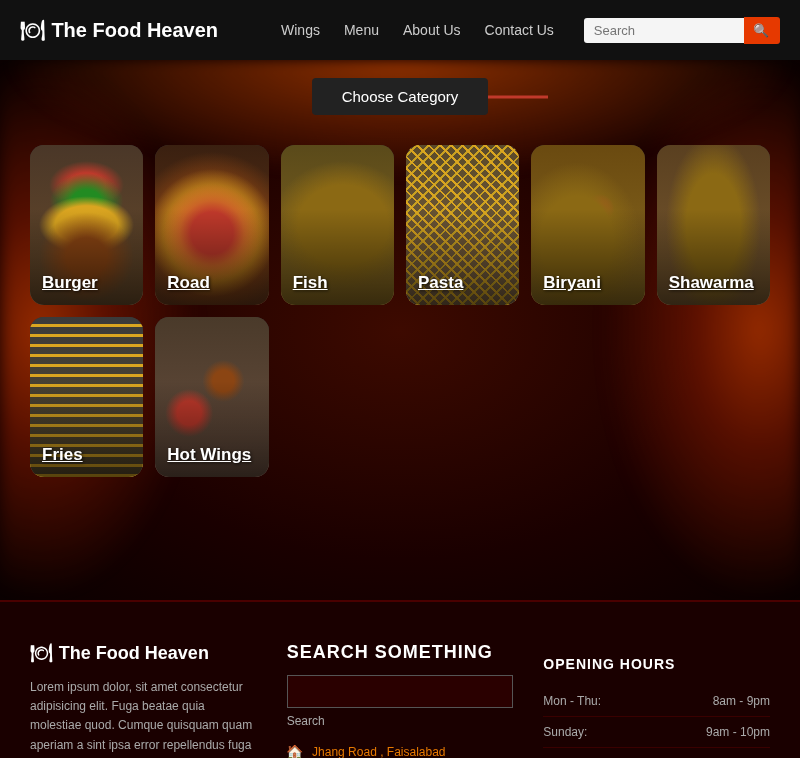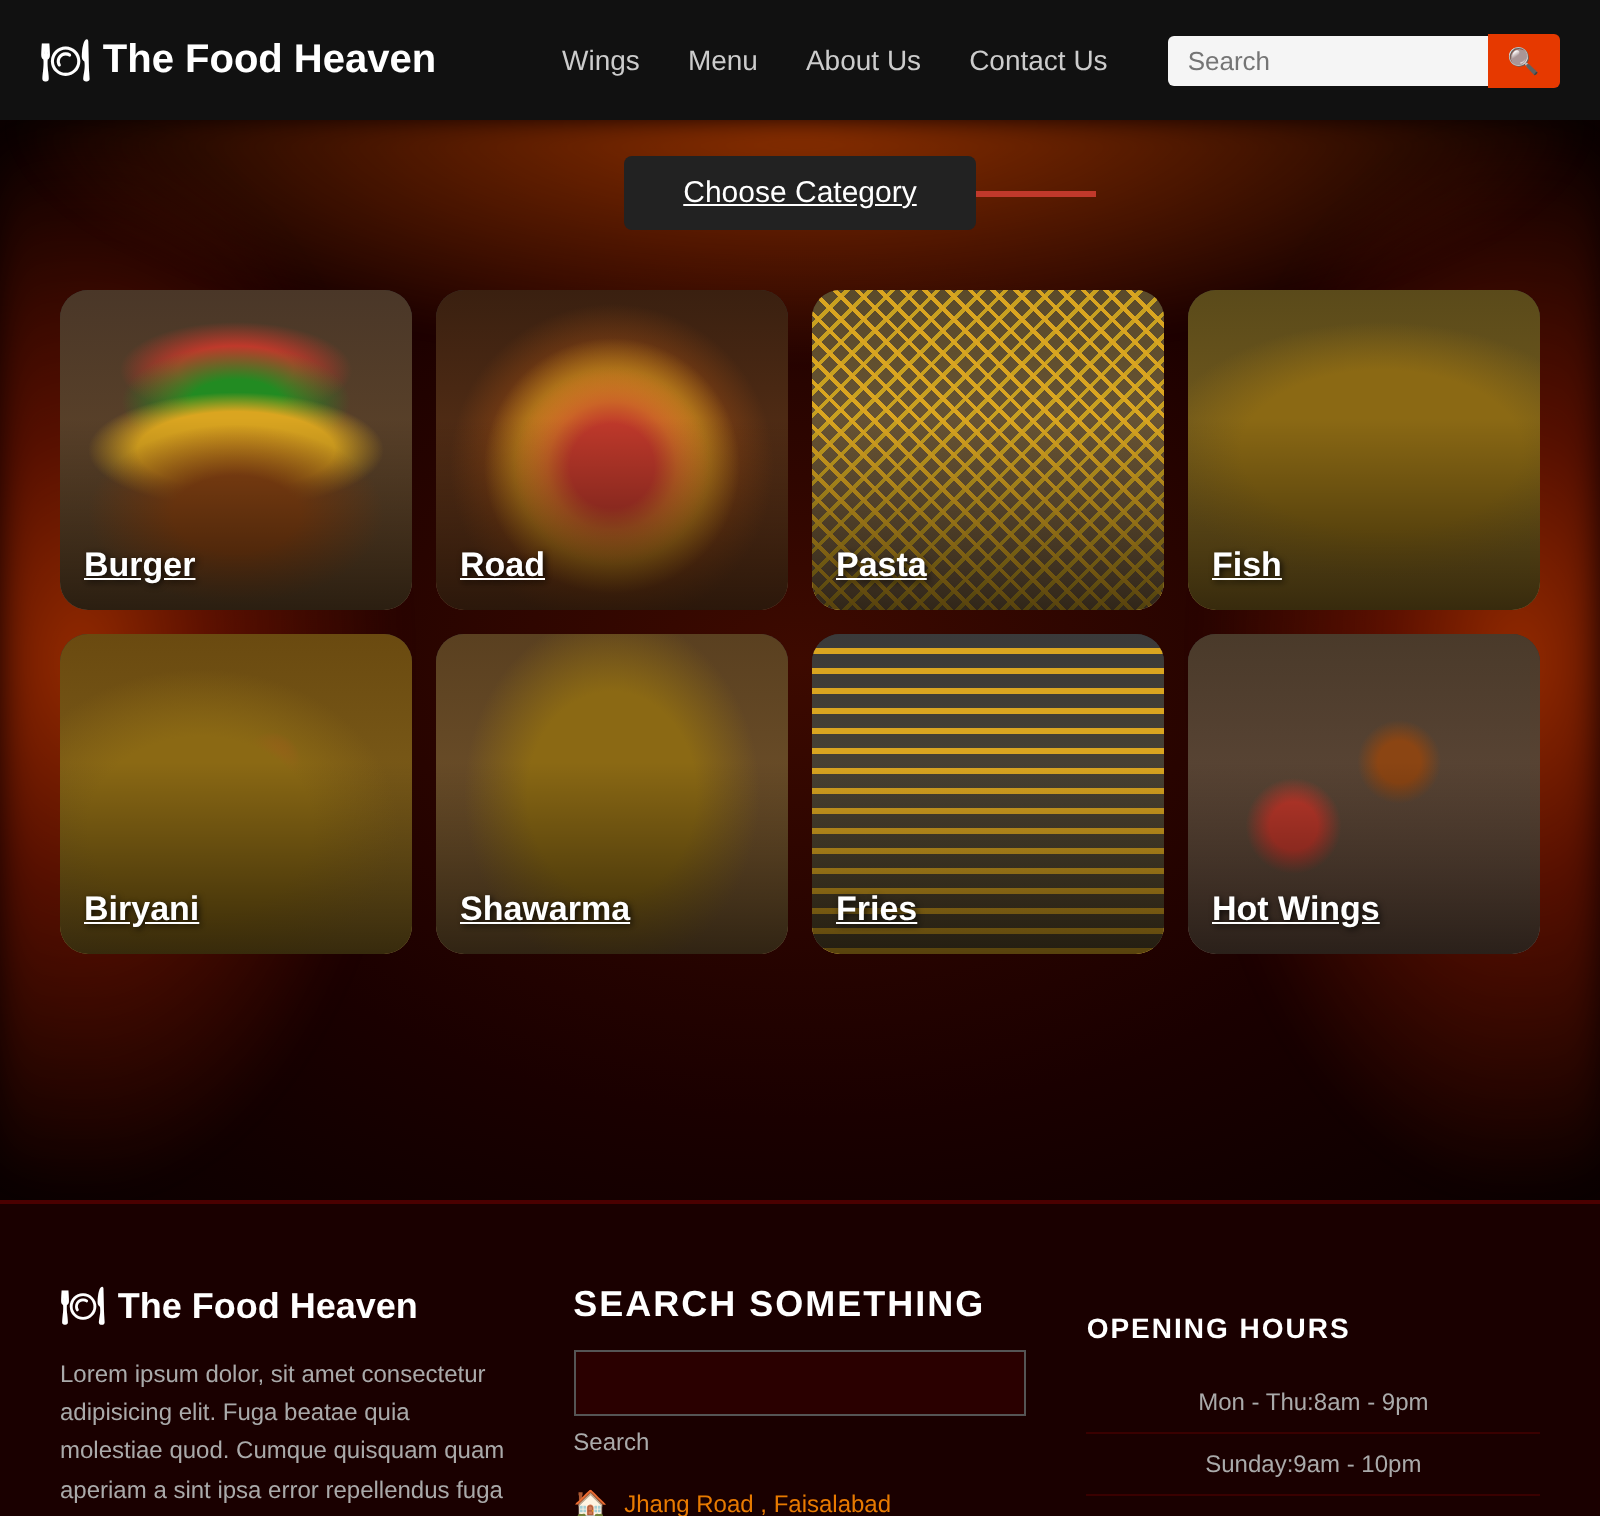--- a/index.html
+++ b/index.html
@@ -115,39 +115,38 @@
     }
     .category-btn {
       background: #222;
       color: #fff;
       border: none;
       padding: 10px 30px;
       font-size: 15px;
       border-radius: 4px;
       cursor: pointer;
       position: relative;
-      text-decoration: underline;
     }
     .category-btn::after {
       content: '';
       position: absolute;
       right: -60px;
       top: 50%;
       transform: translateY(-50%);
       width: 60px;
       height: 3px;
       background: #c0392b;
     }
 
     
     .food-grid {
       position: relative;
       z-index: 5;
       display: grid;
-      grid-template-columns: repeat(4, 1fr);
+      grid-template-columns: repeat(6, 1fr);
       gap: 12px;
       padding: 10px 30px 30px;
     }
     .food-card {
       position: relative;
       border-radius: 14px;
       overflow: hidden;
       cursor: pointer;
       height: 160px;
       background: #333;
@@ -242,21 +241,21 @@
       font-weight: bold;
       letter-spacing: 1px;
       margin-bottom: 14px;
       margin-top: 14px;
     }
     .hours-table {
       width: 100%;
     }
     .hours-row {
       display: flex;
-      justify-content: center;
+      justify-content: space-between;
       padding: 8px 0;
       border-bottom: 1px solid #3a0000;
       font-size: 12px;
     }
     .hours-day { color: #aaa; }
     .hours-time { color: #aaa; }
 
     
     .burger-img {
       background: 
@@ -342,28 +341,28 @@
     <div class="food-visual burger-img"></div>
     <div class="food-card-overlay"></div>
     <span class="food-card-label">Burger</span>
   </div>
       <div class="food-card">
     <div class="food-visual pizza-img"></div>
     <div class="food-card-overlay"></div>
     <span class="food-card-label">Road</span>
   </div>
       <div class="food-card">
+    <div class="food-visual fish-img"></div>
+    <div class="food-card-overlay"></div>
+    <span class="food-card-label">Fish</span>
+  </div>
+      <div class="food-card">
     <div class="food-visual pasta-img"></div>
     <div class="food-card-overlay"></div>
     <span class="food-card-label">Pasta</span>
-  </div>
-      <div class="food-card">
-    <div class="food-visual fish-img"></div>
-    <div class="food-card-overlay"></div>
-    <span class="food-card-label">Fish</span>
   </div>
       <div class="food-card">
     <div class="food-visual biryani-img"></div>
     <div class="food-card-overlay"></div>
     <span class="food-card-label">Biryani</span>
   </div>
       <div class="food-card">
     <div class="food-visual shawarma-img"></div>
     <div class="food-card-overlay"></div>
     <span class="food-card-label">Shawarma</span>

